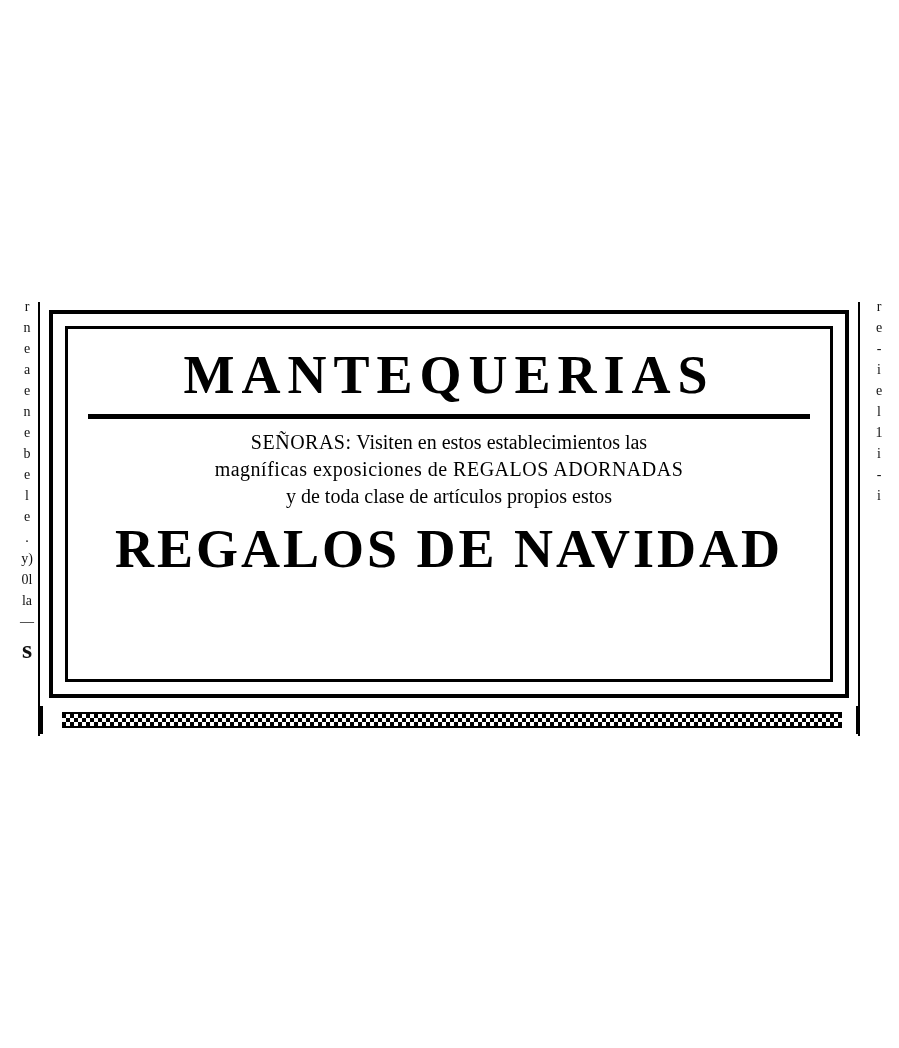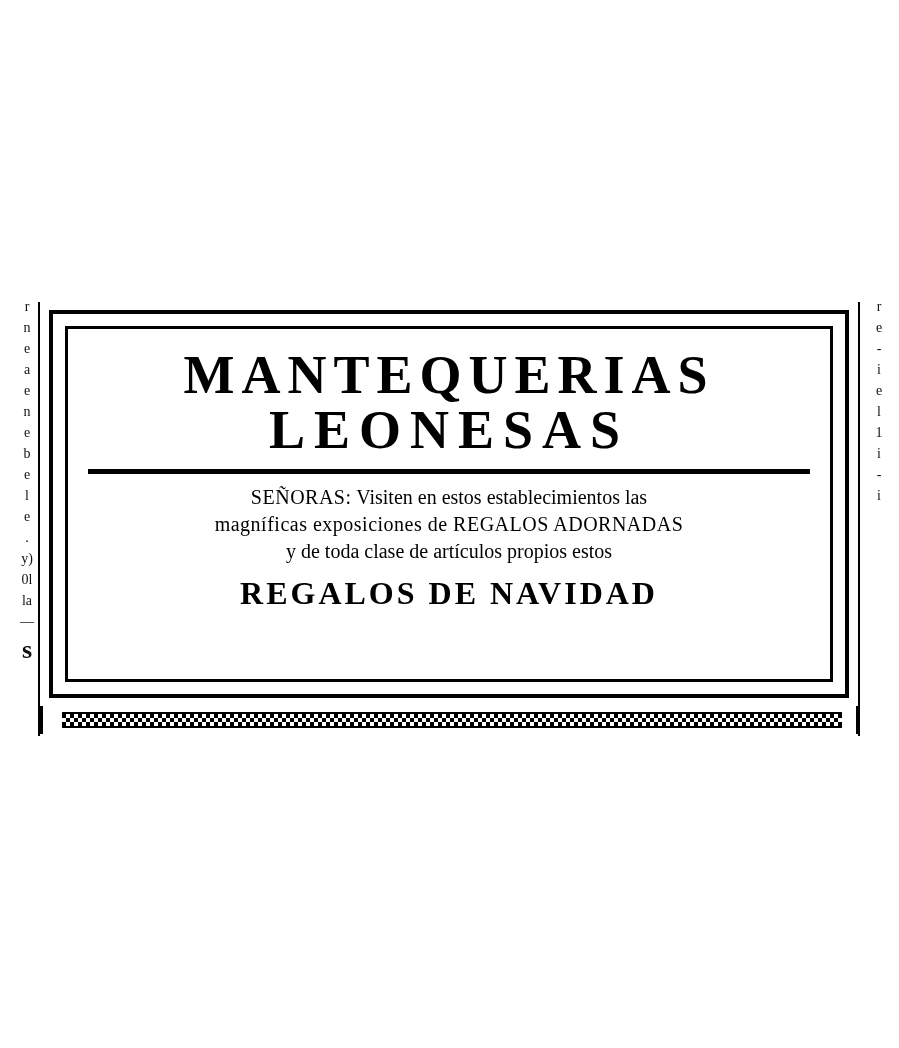--- a/index.html
+++ b/index.html
@@ -137,21 +137,21 @@
   .body-copy .line {
     display: block;
     white-space: nowrap;
   }
 
   
   .slogan {
     text-align: center;
     font-family: "Liberation Serif", serif;
     font-weight: bold;
-    font-size: 32px;
+    font-size: 54px;
     letter-spacing: 3px;
     line-height: 1;
     margin-top: 12px;
     white-space: nowrap;
   }
 
   
   .checker-band {
     position: absolute;
     left: 62px;
@@ -222,21 +222,20 @@
     <span class="glyph">1</span>
     <span class="glyph">i</span>
     <span class="glyph">-</span>
     <span class="glyph">i</span>
   </div>
 
   <div class="ad-outer">
     <div class="ad-inner">
 
       <div class="headline">MANTEQUERIAS</div>
-      <div class="headline l2">LEONESAS</div>
 
       <div class="hr-thick"></div>
 
       <div class="body-copy">
         <span class="line"><span class="lead">SEÑORAS:</span> <span>Visiten en estos establecimientos las</span></span>
         <span class="line caps">magníficas exposiciones de REGALOS ADORNADAS</span>
         <span class="line">y de toda clase de artículos propios estos</span>
       </div>
 
       <div class="slogan">REGALOS DE NAVIDAD</div>

